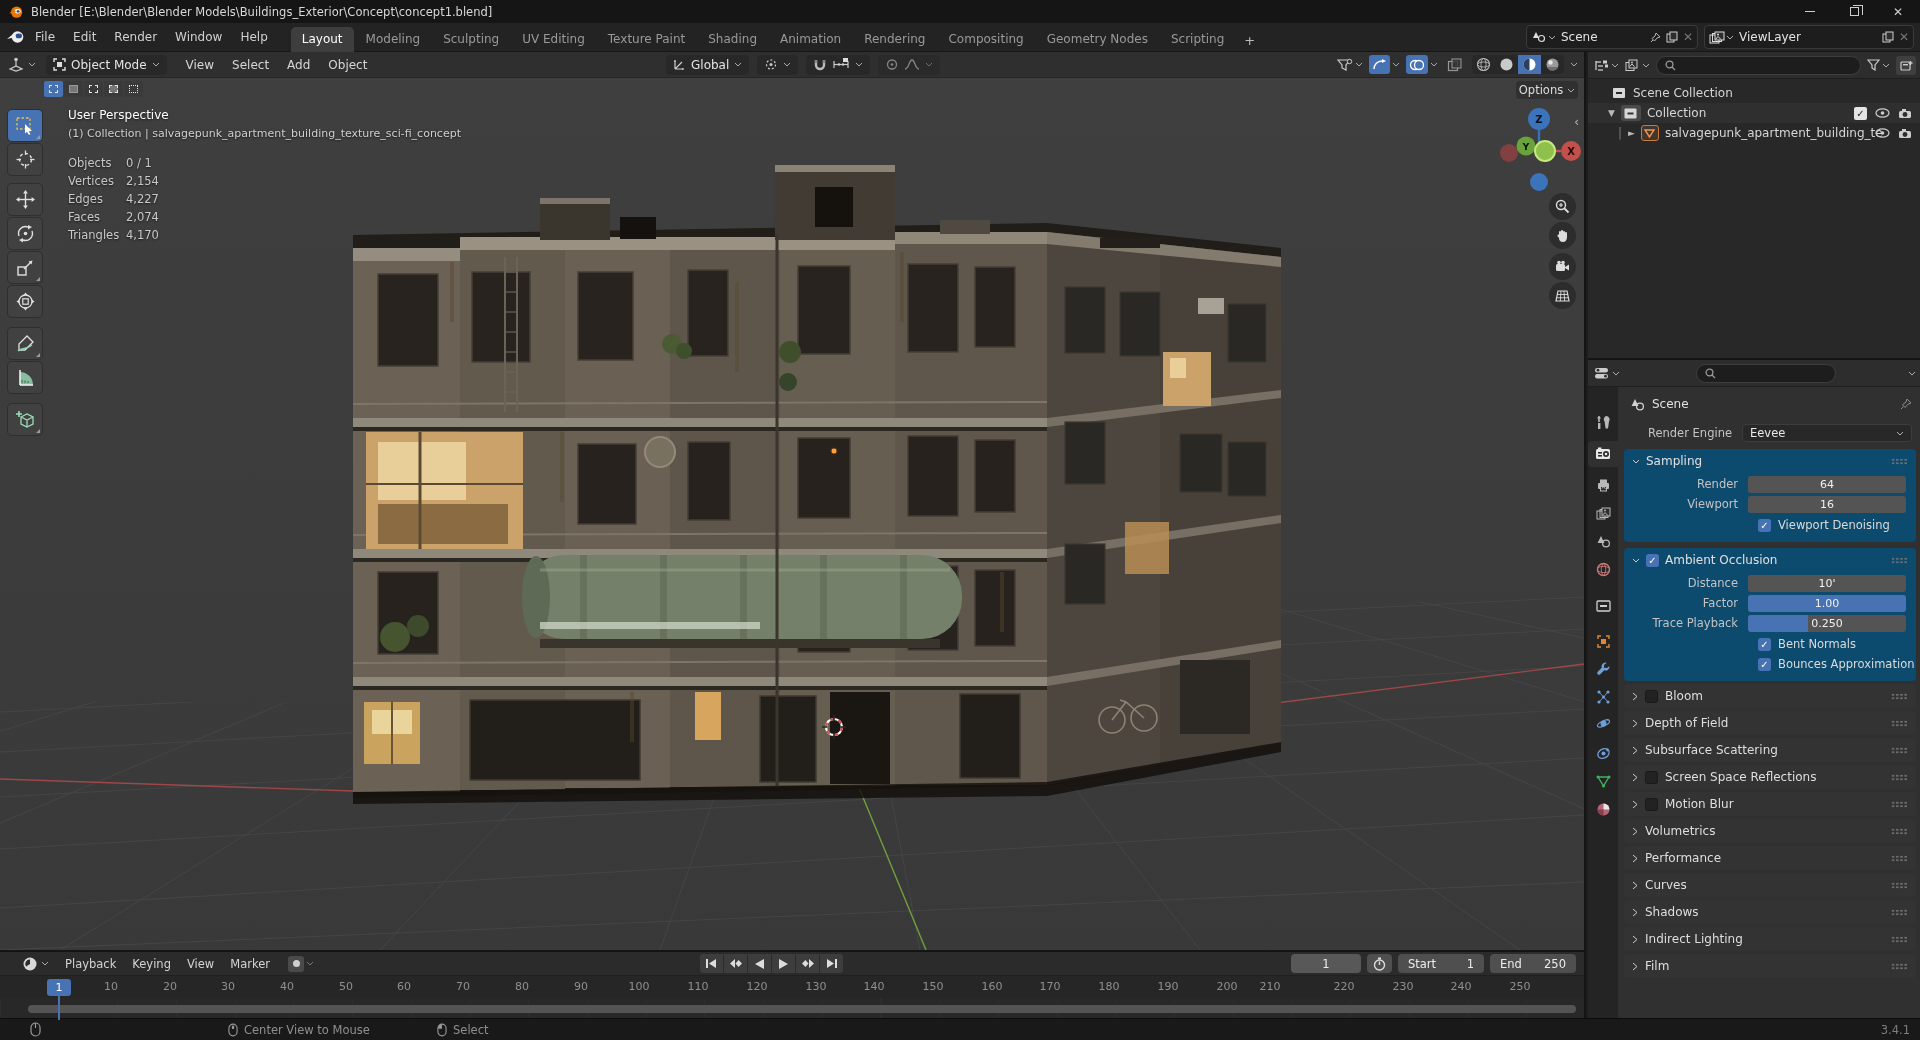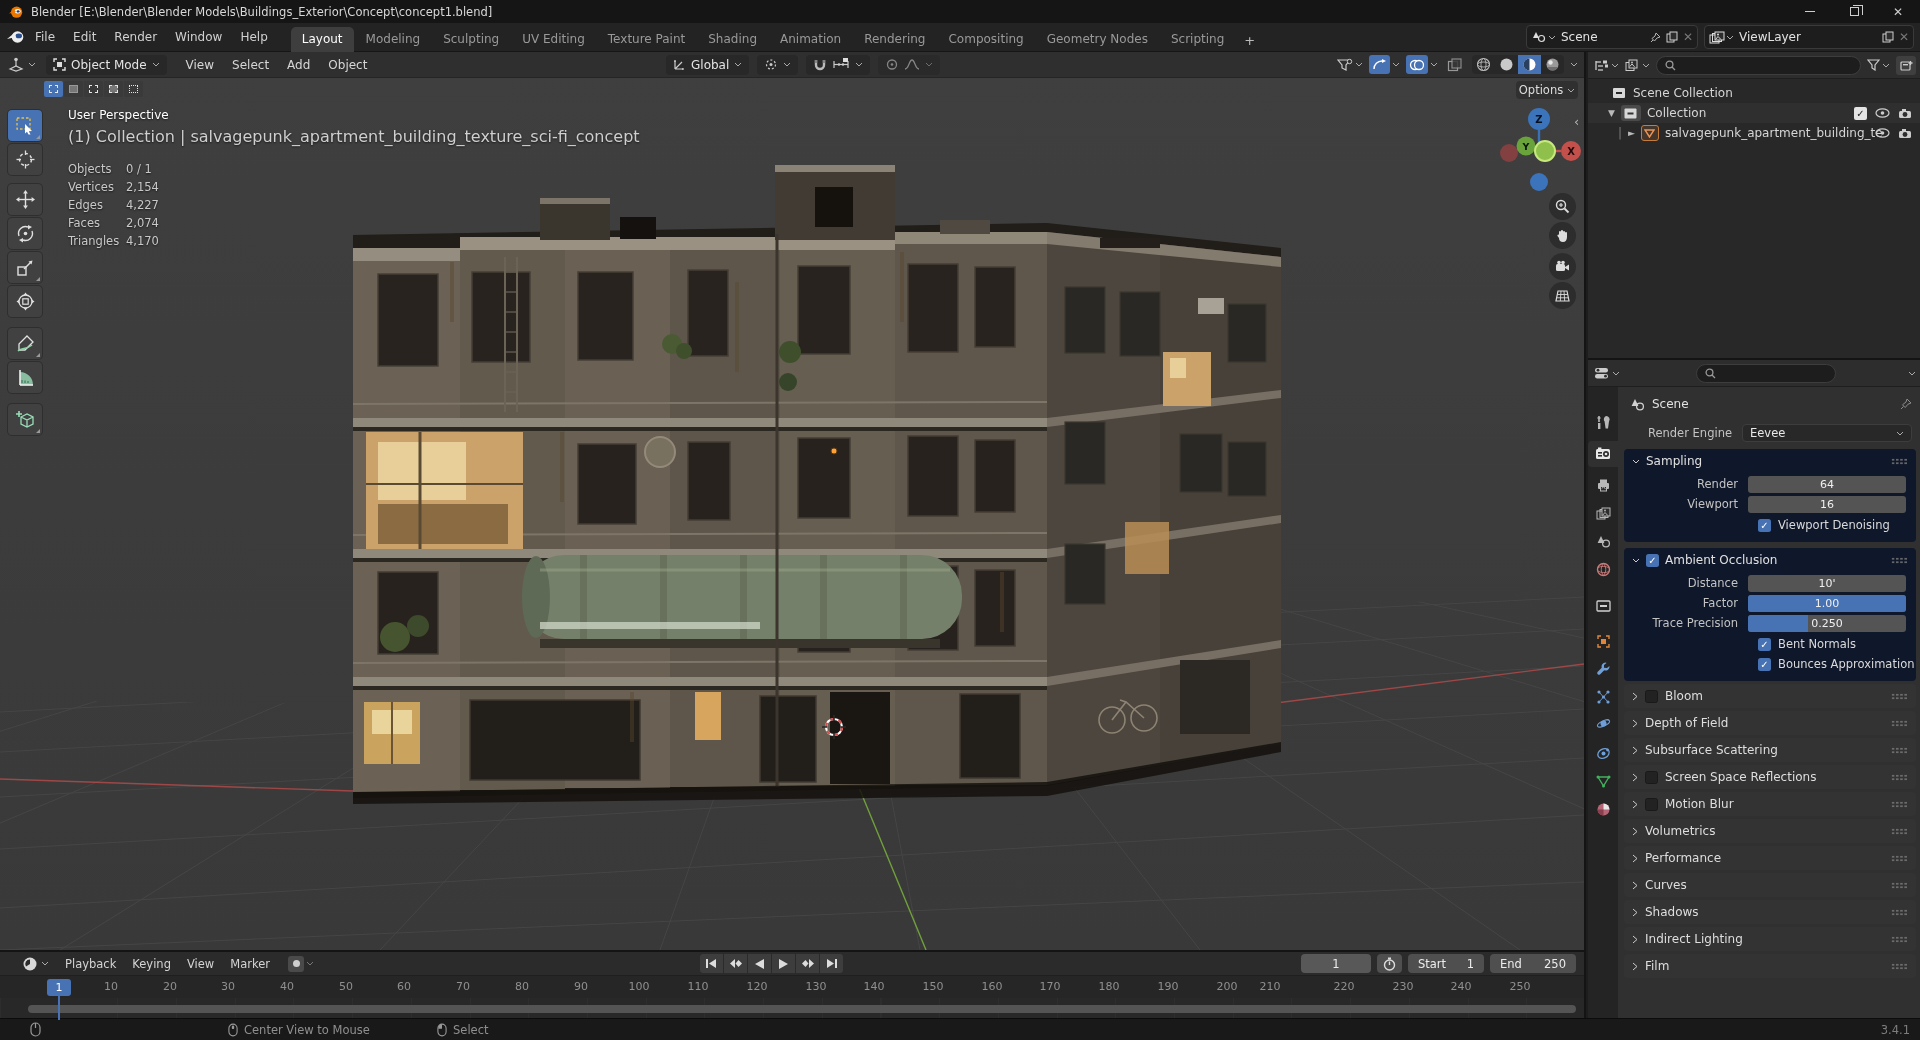--- a/index.html
+++ b/index.html
@@ -51,21 +51,21 @@
   .tms i{display:block;width:9px;height:8px;border:1px dashed #e8e8e8}
   #options-btn{position:absolute;left:1516px;top:29px;width:62px;height:18px;background:#2d2d2dcc;border-radius:4px;display:flex;align-items:center;justify-content:center;gap:4px;font-size:11.5px;color:#dedede;z-index:20}
   #collapse-arrow{position:absolute;left:1574px;top:62px;color:#b5b5b5;font-size:13px;z-index:20}
   
   .toolbtn{position:absolute;left:8px;width:34px;height:31px;background:#414141;border-radius:4px;display:flex;align-items:center;justify-content:center;z-index:20;box-shadow:0 0 0 1px #2e2e2e}
   .toolbtn.active{background:#4772b3}
   .toolbtn.more:after{content:"";position:absolute;right:2px;bottom:2px;border-left:4px solid transparent;border-bottom:4px solid #9a9a9a}
   
   #vinfo{position:absolute;left:68px;top:56px;z-index:15;text-shadow:0 1px 2px rgba(0,0,0,.6)}
   #vinfo .l1{font-size:12px;color:#ffffff;margin-bottom:5px}
-  #vinfo .l2{font-size:16px;color:#cfcfcf;margin-bottom:14px}
+  #vinfo .l2{font-size:11px;color:#cfcfcf;margin-bottom:14px}
   .statrow{display:flex;font-size:11.5px;color:#c9c9c9;line-height:18px}
   .statrow .sl{width:58px}
   
   #navgizmo{position:absolute;left:1493px;top:52px;z-index:20}
   .navbtn{position:absolute;left:1549px;width:27px;height:27px;border-radius:50%;background:rgba(28,28,28,.5);display:flex;align-items:center;justify-content:center;z-index:20}
   
   .ed-header{position:absolute;left:0;top:0;width:100%;height:27px;background:#2d2d2d;border-bottom:1px solid #1e1e1e;display:flex;align-items:center;padding:0 6px;gap:6px}
   .searchbox{display:flex;align-items:center;gap:5px;background:#1d1d1d;border:1px solid #3d3d3d;border-radius:10px;height:19px;padding:0 8px}
   .searchbox input{background:transparent;border:none;outline:none;color:#ddd;font-size:11px;width:100px}
   .ol-row{position:absolute;left:0;width:100%;height:20px;display:flex;align-items:center;font-size:12px;color:#d6d6d6}
@@ -74,21 +74,21 @@
   #ptabs{position:absolute;left:0;top:27px;width:30px;height:633px;background:#242424}
   .ptab{position:absolute;left:0;width:30px;height:26px;display:flex;align-items:center;justify-content:center}
   .ptab.active{background:#303030;border-radius:4px 0 0 4px}
   #pcontent{position:absolute;left:30px;top:27px;width:304px;height:633px;background:#303030}
   .pcrumb{display:flex;align-items:center;gap:7px;padding:10px 10px 6px 12px;font-size:12px;color:#e2e2e2}
   .pin{margin-left:auto;opacity:.75}
   .engine-row{display:flex;align-items:center;height:20px;margin:6px 10px 4px 0}
   .engine-row .plabel{width:124px;text-align:right;padding-right:10px;color:#c3c3c3;font-size:11.5px}
   .dropdown{flex:1;height:18px;background:#282828;border:1px solid #3d3d3d;border-radius:4px;display:flex;align-items:center;padding:0 7px;font-size:11.5px;color:#e8e8e8}
   .dropdown .chev{margin-left:auto}
-  .panel{background:#0f172a;border-radius:4px;margin:6px 6px 0 6px;padding-bottom:7px}
+  .panel{background:#0c4a6e;border-radius:4px;margin:6px 6px 0 6px;padding-bottom:7px}
   .panel-h{display:flex;align-items:center;gap:6px;height:24px;padding:0 8px;font-size:12px;color:#e0e0e0}
   .prow{display:flex;align-items:center;height:18px;margin:2px 10px 2px 0}
   .prow .plabel{width:124px;text-align:right;padding-right:10px;color:#c3c3c3;font-size:11.5px;white-space:nowrap}
   .pfield{flex:1;height:17px;background:#545454;border-radius:3px;position:relative;overflow:hidden}
   .pfill{position:absolute;left:0;top:0;bottom:0;background:#4772b3}
   .pval{position:absolute;inset:0;text-align:center;font-size:11px;color:#f0f0f0;line-height:17px}
   .pcheckrow{display:flex;align-items:center;gap:7px;height:20px;margin-left:134px;font-size:11.5px;color:#dadada}
   .cb{width:13px;height:13px;border-radius:2.5px;background:#4772b3;color:#fff;font-size:10px;line-height:13px;text-align:center;flex:none}
   .cb:after{content:"✓"}
   .cb-off{width:13px;height:13px;border-radius:2.5px;background:#222;border:1px solid #191919;flex:none}
@@ -833,21 +833,21 @@
         <span class="tfield" style="width:70px;justify-content:center;background:#585858">
             <span>1</span>
           </span>
         <span class="tfield" style="padding:0 6px">
             <svg width="13" height="14" viewBox="0 0 13 14">
               <circle cx="6.5" cy="8" r="5" fill="none" stroke="#ddd" stroke-width="1.4"></circle>
               <line x1="6.5" y1="8" x2="6.5" y2="4.5" stroke="#ddd" stroke-width="1.4"></line>
               <rect x="5" y="0.5" width="3" height="2" fill="#ddd"></rect>
             </svg>
           </span>
-        <span class="tfield" style="width:76px">
+        <span class="tfield" style="width:86px">
             <span>Start</span>
             <span style="margin-left:auto">1</span>
           </span>
         <span class="tfield" style="width:86px">
             <span>End</span>
             <span style="margin-left:auto">250</span>
           </span>
       </div>
     </div>
     <div id="ruler">
@@ -1226,21 +1226,21 @@
 
             <div class="prow">
               <span class="plabel">Factor</span>
               <span class="pfield">
                 <span class="pfill" style="width: 100%;"></span>
                 <span class="pval">1.00</span>
               </span>
             </div>
 
             <div class="prow">
-              <span class="plabel">Trace Precision</span>
+              <span class="plabel">Trace Playback</span>
               <span class="pfield">
                 <span class="pfill" style="width: 38%;"></span>
                 <span class="pval">0.250</span>
               </span>
             </div>
 
             <div class="pcheckrow">
               <span class="cb"></span>
               <span>Bent Normals</span>
             </div>

